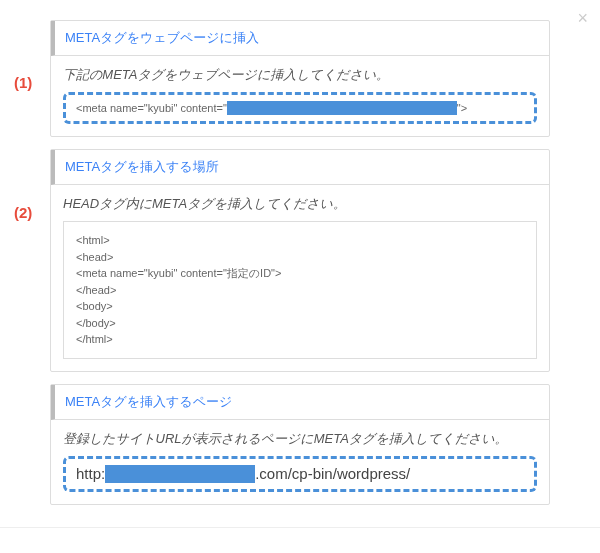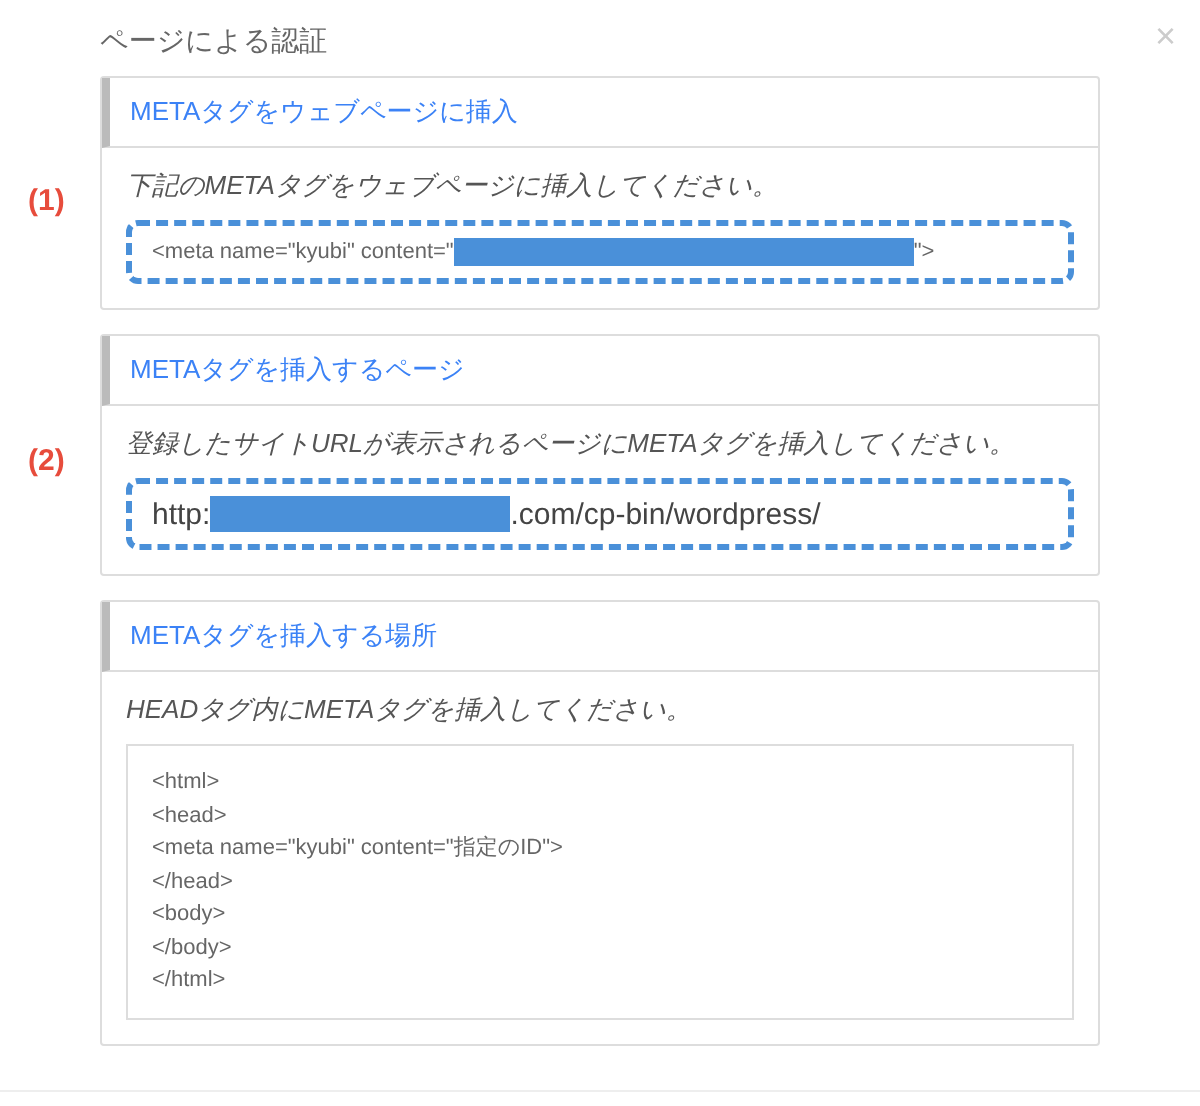--- a/index.html
+++ b/index.html
@@ -104,21 +104,20 @@
       border-top: 1px solid #eee;
       padding: 10px 14px;
       text-align: right;
     }
   </style>
 </head>
 <body>
 
 <div class="modal">
   <div class="modal-header">
-    <span class="modal-title">ページによる認証</span>
     <span class="close-x">×</span>
   </div>
 
   <div class="modal-body">
 
     <div class="annot annot-1">(1)</div>
     <div class="annot annot-2">(2)</div>
 
     <div class="section">
       <div class="section-header">METAタグをウェブページに挿入</div>
@@ -128,45 +127,45 @@
           <div class="meta-line">
             <span>&lt;meta name="kyubi" content="</span>
             <span class="redacted-bar red-bar-1"></span>
             <span>"&gt;</span>
           </div>
         </div>
       </div>
     </div>
 
     <div class="section">
+      <div class="section-header">METAタグを挿入する場所</div>
+      <div class="section-body">
+        <div class="section-desc">HEADタグ内にMETAタグを挿入してください。</div>
+        <div class="code-block">&lt;html&gt;
+&lt;head&gt;
+&lt;meta name="kyubi" content="指定のID"&gt;
+&lt;/head&gt;
+&lt;body&gt;
+&lt;/body&gt;
+&lt;/html&gt;</div>
+      </div>
+    </div>
+
+    <div class="section">
       <div class="section-header">METAタグを挿入するページ</div>
       <div class="section-body">
         <div class="section-desc">登録したサイトURLが表示されるページにMETAタグを挿入してください。</div>
         <div class="dashed-box">
           <div class="url-line">
             <span>http:</span>
             <span class="redacted-bar red-bar-2"></span>
             <span>.com/cp-bin/wordpress/</span>
           </div>
         </div>
       </div>
     </div>
 
-    <div class="section">
-      <div class="section-header">METAタグを挿入する場所</div>
-      <div class="section-body">
-        <div class="section-desc">HEADタグ内にMETAタグを挿入してください。</div>
-        <div class="code-block">&lt;html&gt;
-&lt;head&gt;
-&lt;meta name="kyubi" content="指定のID"&gt;
-&lt;/head&gt;
-&lt;body&gt;
-&lt;/body&gt;
-&lt;/html&gt;</div>
-      </div>
-    </div>
-
   </div>
 
   <div class="modal-footer">
     
   </div>
 </div>
 
 </body></html>

